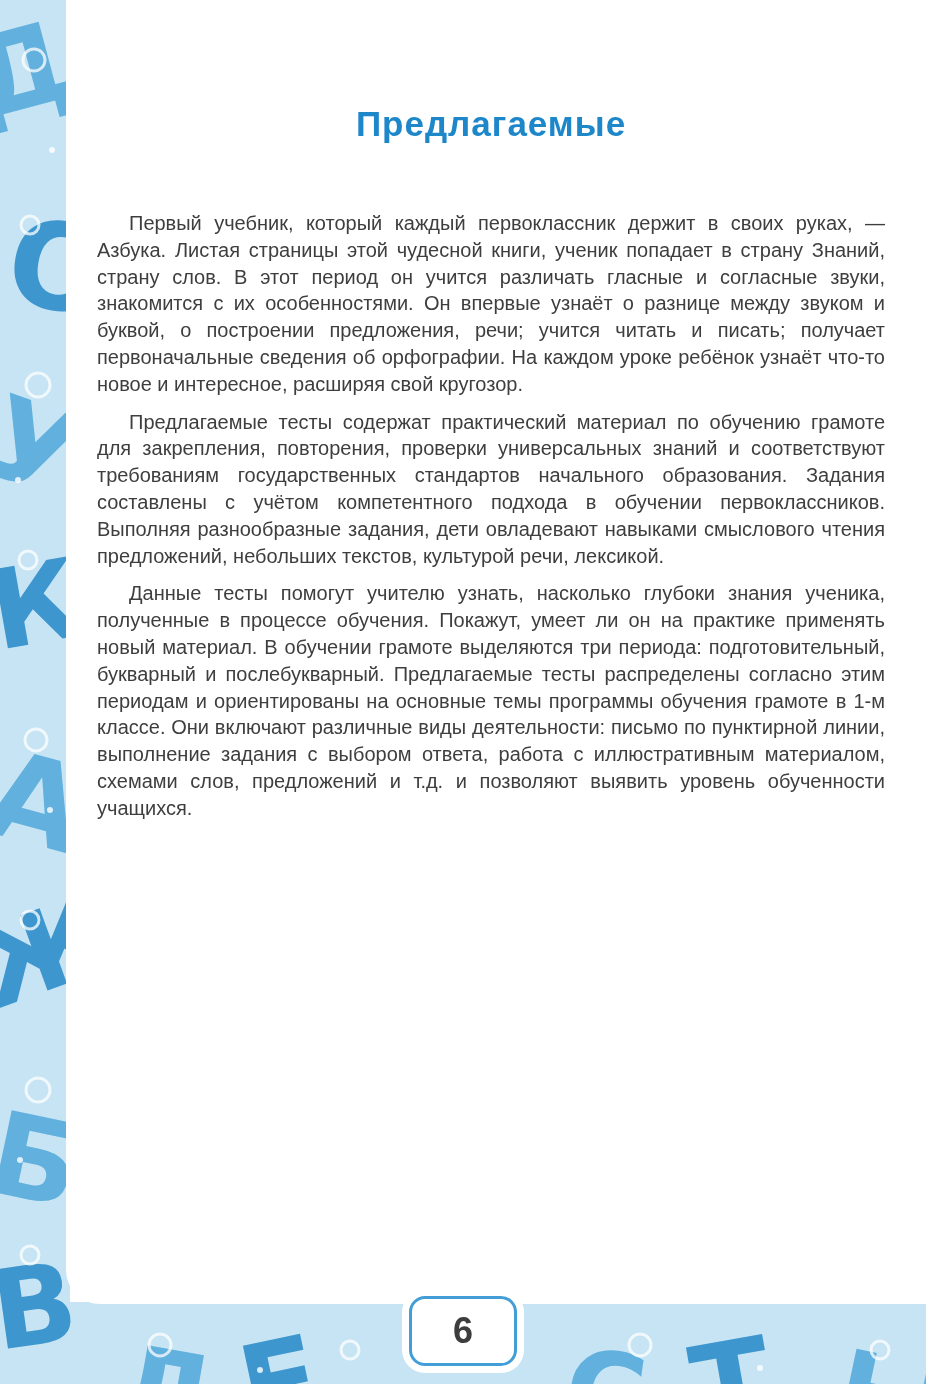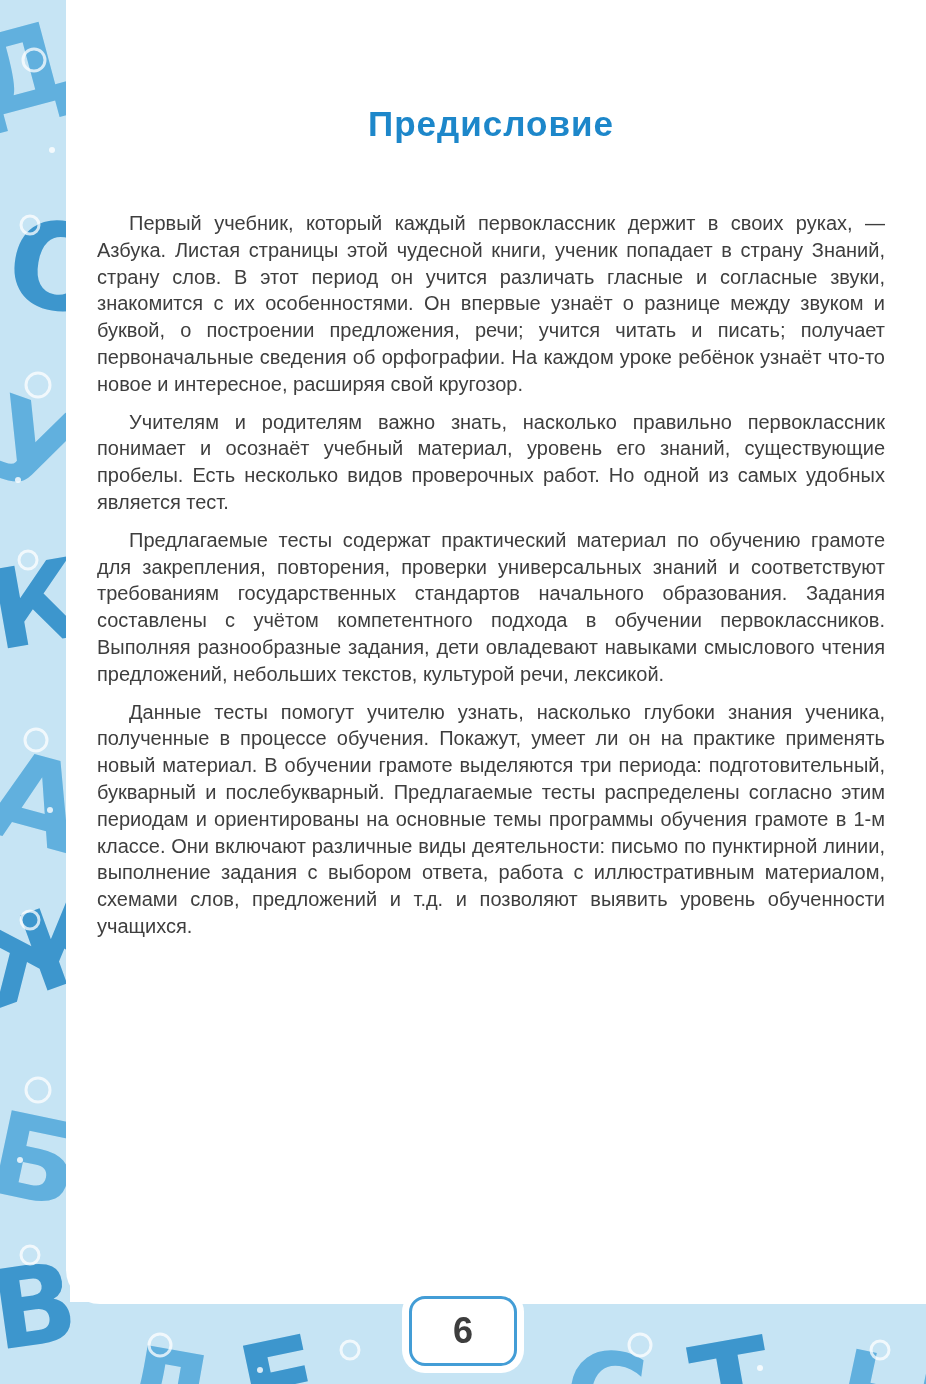--- a/index.html
+++ b/index.html
@@ -116,24 +116,23 @@
       <circle class="snowdot" cx="52" cy="150" r="3"></circle>
       <circle class="snowdot" cx="18" cy="480" r="3"></circle>
       <circle class="snowdot" cx="50" cy="810" r="3"></circle>
       <circle class="snowdot" cx="20" cy="1160" r="3"></circle>
       <circle class="snowdot" cx="260" cy="1370" r="3"></circle>
       <circle class="snowdot" cx="760" cy="1368" r="3"></circle>
     </g>
   </svg>
 
   <div class="content">
-    <h1 class="page-title">Предисловие</h1>
+    <h1 class="page-title">Предлагаемые</h1>
     <div class="body-text">
       <p>Первый учебник, который каждый первоклассник держит в своих руках, — Азбука. Листая страницы этой чудесной книги, ученик попадает в страну Знаний, страну слов. В этот период он учится различать гласные и согласные звуки, знакомится с их особенностями. Он впервые узнаёт о разнице между звуком и буквой, о построении предложения, речи; учится читать и писать; получает первоначальные сведения об орфографии. На каждом уроке ребёнок узнаёт что-то новое и интересное, расширяя свой кругозор.</p>
-      <p>Учителям и родителям важно знать, насколько правильно первоклассник понимает и осознаёт учебный материал, уровень его знаний, существующие пробелы. Есть несколько видов проверочных работ. Но одной из самых удобных является тест.</p>
       <p>Предлагаемые тесты содержат практический материал по обучению грамоте для закрепления, повторения, проверки универсальных знаний и соответствуют требованиям государственных стандартов начального образования. Задания составлены с учётом компетентного подхода в обучении первоклассников. Выполняя разнообразные задания, дети овладевают навыками смыслового чтения предложений, небольших текстов, культурой речи, лексикой.</p>
       <p>Данные тесты помогут учителю узнать, насколько глубоки знания ученика, полученные в процессе обучения. Покажут, умеет ли он на практике применять новый материал. В обучении грамоте выделяются три периода: подготовительный, букварный и послебукварный. Предлагаемые тесты распределены согласно этим периодам и ориентированы на основные темы программы обучения грамоте в 1-м классе. Они включают различные виды деятельности: письмо по пунктирной линии, выполнение задания с выбором ответа, работа с иллюстративным материалом, схемами слов, предложений и т.д. и позволяют выявить уровень обученности учащихся.</p>
     </div>
   </div>
 
   <div class="page-number-badge">
     <span>6</span>
   </div>
 
 </div>

